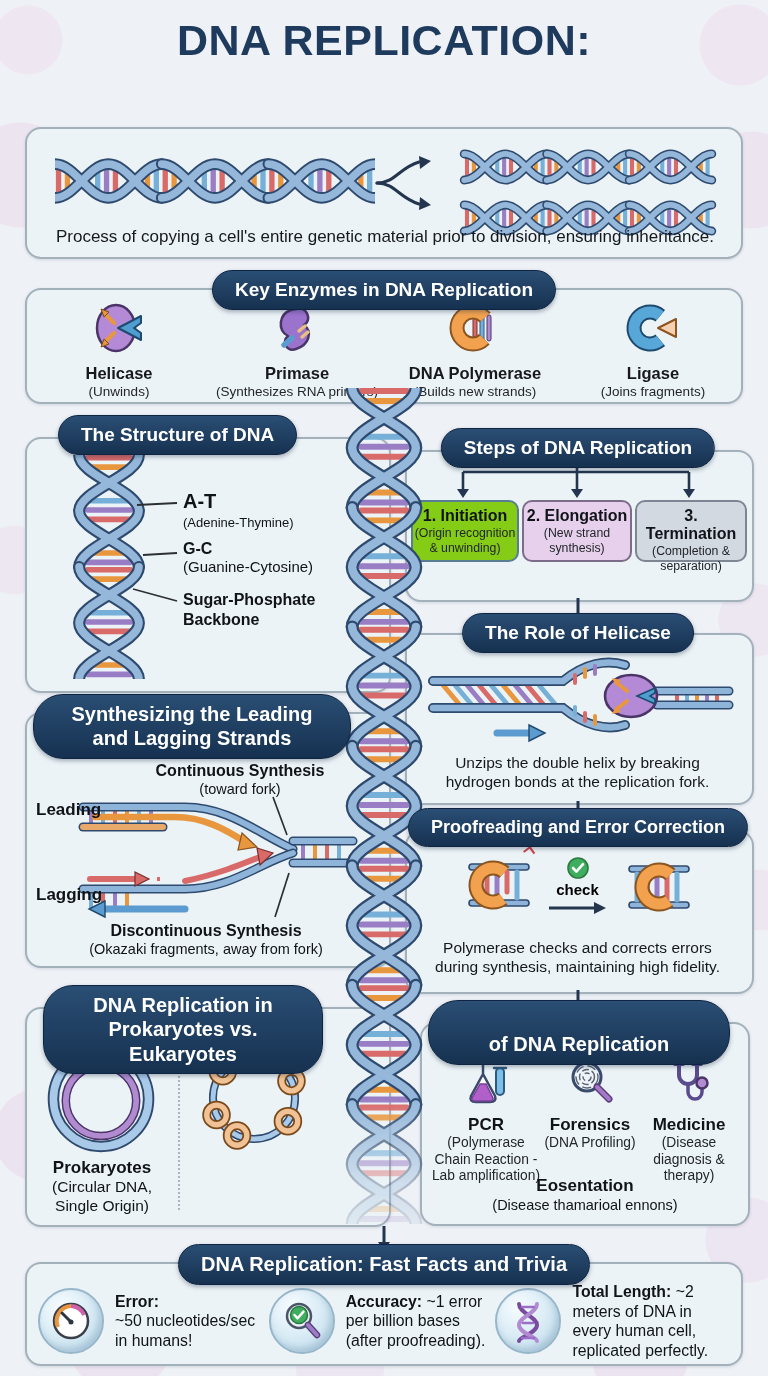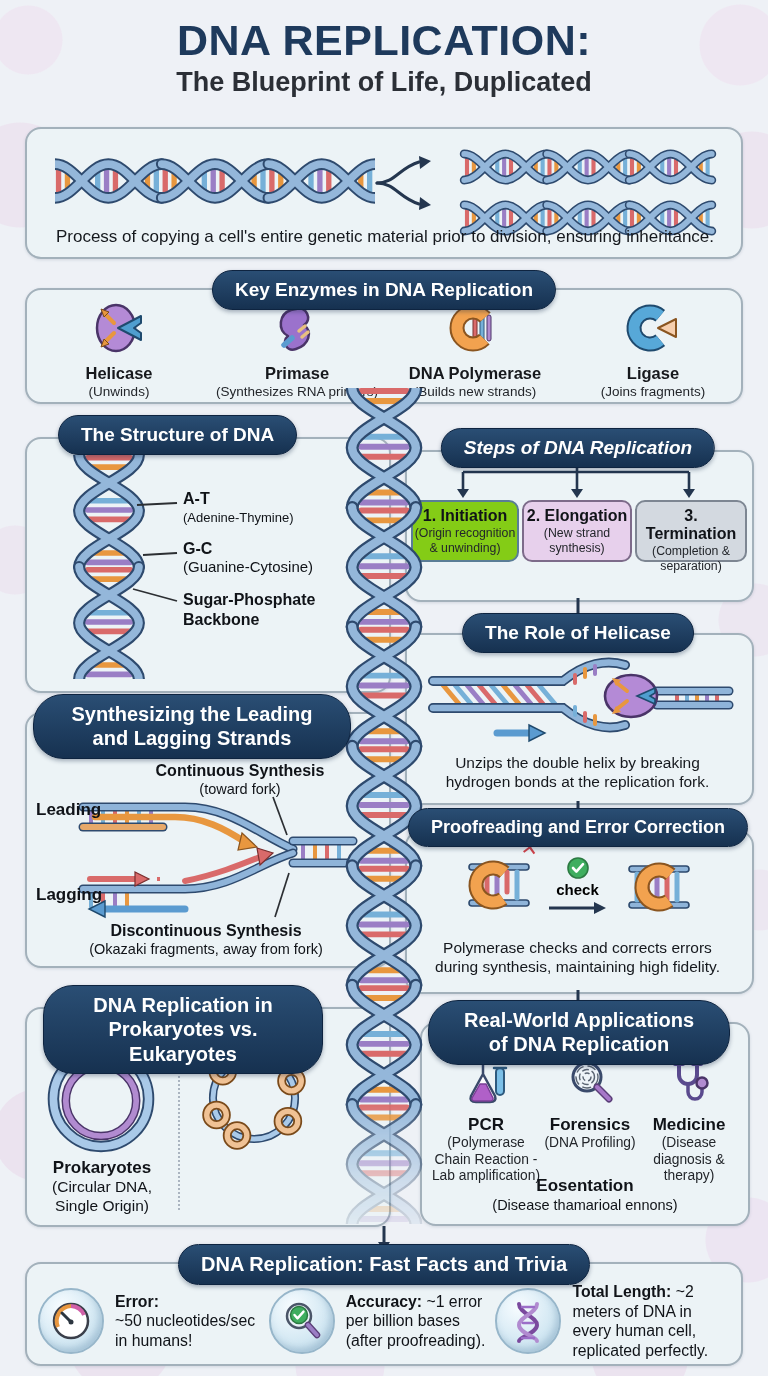--- a/index.html
+++ b/index.html
@@ -96,21 +96,20 @@
       <g id="hhelix3">
           <use href="#hseg" x="0"></use>
           <use href="#hseg" x="120"></use>
           <use href="#hseg" x="240"></use>
         </g>
     </defs>
   </svg>
 
   <div class="title">
     <h1>DNA REPLICATION:</h1>
-    <h2>The Blueprint of Life, Duplicated</h2>
   </div>
 
   <div class="panel" style="left:25px;top:127px;width:714px;height:128px;"></div>
   <svg style="position:absolute;left:55px;top:150px;z-index:4;" width="320" height="62" viewBox="0 0 360 64">
       <use href="#hhelix3"></use>
     </svg>
   <svg style="position:absolute;left:375px;top:150px;z-index:4;" width="62" height="66" viewBox="0 0 62 66">
     <path d="M2,33 C20,33 24,18 44,12" fill="none" stroke="#24364f" stroke-width="3" stroke-linecap="round"></path>
     <polygon points="44,6 56,11 45,19" fill="#24364f"></polygon>
     <path d="M2,33 C20,33 24,48 44,54" fill="none" stroke="#24364f" stroke-width="3" stroke-linecap="round"></path>
@@ -186,31 +185,31 @@
   <svg style="position:absolute;left:50px;top:455px;z-index:4;" width="118" height="224" viewBox="0 0 100 240">
       <use href="#vseg" y="0"></use>
       <use href="#vseg" y="120"></use>
     </svg>
   <svg style="position:absolute;left:25px;top:437px;z-index:4;" width="362" height="252" viewBox="0 0 362 252">
     <line x1="112" y1="68" x2="152" y2="66" stroke="#2c2f33" stroke-width="1.8"></line>
     <line x1="118" y1="118" x2="152" y2="116" stroke="#2c2f33" stroke-width="1.8"></line>
     <line x1="108" y1="152" x2="152" y2="164" stroke="#2c2f33" stroke-width="1.8"></line>
   </svg>
   <div class="slabel" style="left:183px;top:490px;">
-    <span class="b" style="font-size:16px;margin-top:48px;">A-T</span><br>
+    <span class="b" style="font-size:20px;margin-top:48px;">A-T</span><br>
     <span style="font-size:13px;">(Adenine-Thymine)</span>
   </div>
   <div class="slabel b" style="left:183px;top:590px;width:160px;font-size:16px;line-height:1.25;">Sugar-Phosphate Backbone</div>
   <div class="slabel" style="left:183px;top:540px;">
     <span class="b" style="font-size:16px;">G-C</span><br>
     <span style="font-size:15px;">(Guanine-Cytosine)</span>
   </div>
 
   <div class="panel" style="left:405px;top:450px;width:345px;height:148px;"></div>
-  <div class="pill ctr" style="left:578px;top:428px;font-style:italic;">Steps of DNA Replication</div>
+  <div class="pill ctr" style="left:578px;top:428px;">Steps of DNA Replication</div>
   <svg style="position:absolute;left:405px;top:464px;z-index:6;" width="345" height="36" viewBox="0 0 345 36">
     <path d="M172,0 V8 M58,8 H284 M58,8 V25 M172,8 V25 M284,8 V25" fill="none" stroke="#24364f" stroke-width="2.6"></path>
     <polygon points="52,25 64,25 58,34" fill="#24364f"></polygon>
     <polygon points="166,25 178,25 172,34" fill="#24364f"></polygon>
     <polygon points="278,25 290,25 284,34" fill="#24364f"></polygon>
   </svg>
   <div class="stepbox" style="left:411px;top:500px;width:104px;height:58px;background:#84cc16;border-color:#5a7d96;">
     <div class="t">1. Initiation</div>
     <div class="d">(Origin recognition &amp; unwinding)</div>
   </div>
@@ -419,21 +418,21 @@
         <circle cx="30" cy="35" r="11" fill="none" stroke="#f0c295" stroke-width="6"></circle>
     </g>
   </svg>
   <div class="slabel" style="left:32px;top:1158px;width:140px;text-align:center;">
     <span class="b" style="font-size:17px;">Prokaryotes</span><br>
     <span style="font-size:15.5px;line-height:1.22;">(Circular DNA, Single Origin)</span>
   </div>
 
   <div class="panel" style="left:420px;top:1022px;width:326px;height:200px;"></div>
   <div class="pill two" style="left:428px;top:1000px;width:268px;font-size:20px;">
-    <span>Real-World Applications</span><br>
+    <br>
     <span>of DNA Replication</span>
   </div>
   <div style="position:absolute;left:430px;top:1056px;width:310px;display:flex;z-index:4;">
     <div class="appcol" style="width:112px;">
       <svg width="52" height="52" viewBox="0 0 52 52">
         <path d="M23,7 v11 L35,40 q2,6 -5,6 H16 q-7,0 -5,-6 L23,18 z" fill="#fdfdff" stroke="#3a4a6b" stroke-width="2.5" stroke-linejoin="round"></path>
         <path d="M20,28 L12,42 q-1,3 4,3 h13 q5,0 4,-3 L26,28 z" fill="#b060c8" stroke="#7a3f96" stroke-width="1.5"></path>
         <line x1="19" y1="7" x2="28" y2="7" stroke="#3a4a6b" stroke-width="3" stroke-linecap="round"></line>
         <rect x="36" y="12" width="8" height="27" rx="4" fill="#7cc0e8" stroke="#2e5a7e" stroke-width="2"></rect>
         <line x1="34" y1="12" x2="46" y2="12" stroke="#2e5a7e" stroke-width="2.5" stroke-linecap="round"></line>

